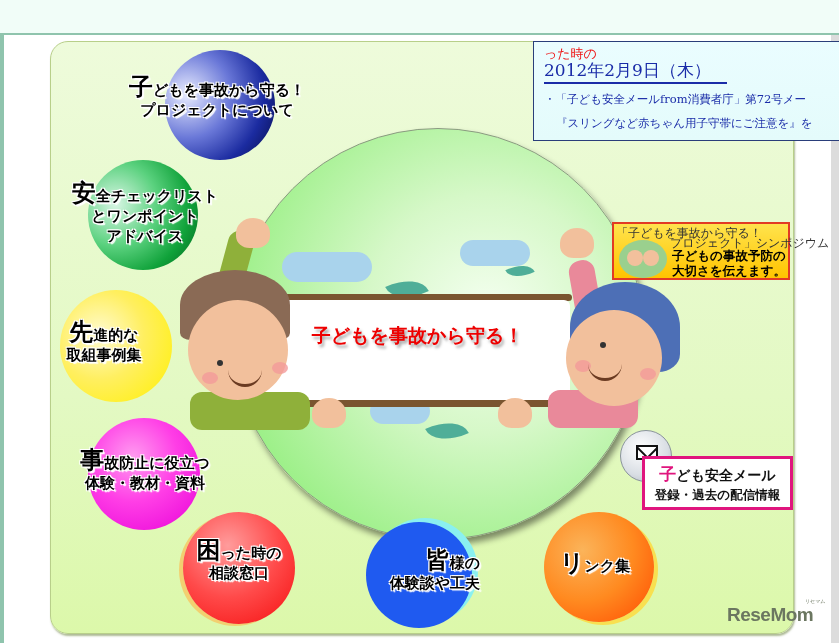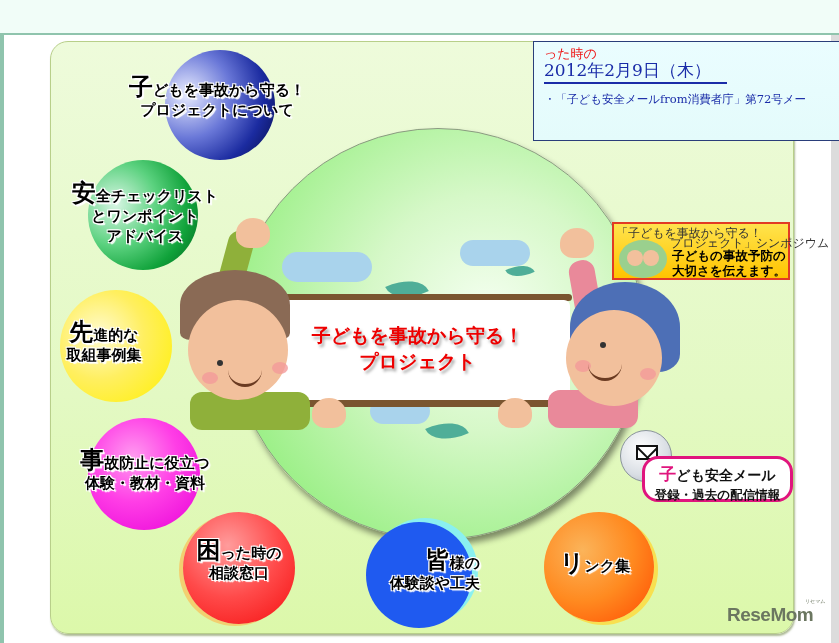--- a/index.html
+++ b/index.html
@@ -81,22 +81,22 @@
 
   
   .mail-circle {
     position:absolute; left:620px; top:430px; width:50px; height:50px; border-radius:50%;
     background:radial-gradient(circle at 40% 35%, #ffffff 0%, #d9dee4 60%, #a8b0ba 100%);
     border:1px solid #8a939c;
   }
   .mail-icon { position:absolute; left:636px; top:445px; width:22px; height:15px; border:2px solid #111; box-sizing:border-box; background:#fff; }
   .mail-icon:after { content:""; position:absolute; left:2px; top:-6px; width:13px; height:13px; border-right:2px solid #111; border-bottom:2px solid #111; transform:rotate(45deg); }
   .mail-box {
-    position:absolute; left:642px; top:456px; width:151px; height:46px; background:#fff;
-    border:3px solid #e0157e; border-radius:16px; box-sizing:border-box; text-align:center;
+    position:absolute; left:642px; top:456px; width:151px; height:54px; background:#fff;
+    border:3px solid #e0157e; border-radius:0; box-sizing:border-box; text-align:center;
   }
   .mail-l1 { font-size:14px; font-weight:bold; margin-top:4px; color:#111; }
   .mail-l1 .pink { color:#e0157e; font-size:17px; }
   .mail-l2 { font-size:12.5px; font-weight:bold; color:#111; margin-top:1px; }
 
   .logo { position:absolute; left:727px; top:604px; font-size:19px; font-weight:bold; color:#6b7660; letter-spacing:-0.5px; font-family:"Liberation Sans",sans-serif; }
   .logo-ruby { position:absolute; left:805px; top:598px; font-size:5px; color:#6b7660; }
 </style>
 </head>
 <body>
@@ -113,21 +113,20 @@
 <div class="cloud" style="left:370px;top:398px;width:60px;height:26px;"></div>
 <div class="leaf" style="left:388px;top:278px;"></div>
 <div class="leaf" style="left:507px;top:264px;width:26px;height:14px;"></div>
 <div class="leaf" style="left:428px;top:420px;"></div>
 <div class="branch" style="left:262px;top:294px;width:310px;"></div>
 <div class="branch" style="left:268px;top:400px;width:300px;"></div>
 
 <div class="banner"></div>
 <div class="banner-text">
   <div>子どもを事故から守る！</div>
-  <div>プロジェクト</div>
 </div>
 
 <div class="arm" style="left:222px;top:230px;width:26px;height:70px;background:#8fb03a;transform:rotate(15deg);"></div>
 <div class="hand" style="left:236px;top:218px;"></div>
 <div class="arm" style="left:190px;top:392px;width:120px;height:38px;background:#8fb03a;"></div>
 <div class="hand" style="left:312px;top:398px;"></div>
 <div class="kid-hair-boy" style="left:180px;top:270px;width:110px;height:70px;"></div>
 <div class="kid-head" style="left:188px;top:300px;width:100px;height:100px;"></div>
 <div class="eye" style="left:217px;top:360px;"></div>
 <div class="cheek" style="left:202px;top:372px;"></div>
@@ -198,20 +197,21 @@
   <div class="bubble" style="left:544px;top:512px;width:110px;height:110px;background:radial-gradient(circle at 35% 35%,#fbb45a 0%,#ff8a20 50%,#ff4a00 100%);box-shadow:4px 3px 0 #f8e050;"></div>
   <div class="bubble-label" style="left:544px;top:553px;width:102px;">
     <span class="big">リ</span><span class="sm">ンク集</span>
   </div>
 </div>
 
 <div class="news">
   <div class="news-title">った時の</div>
   <div class="news-date">2012年2月9日（木）</div>
   <div class="news-line" style="top:50px;">・「子ども安全メールfrom消費者庁」第72号メー</div>
+  <div class="news-line" style="top:74px;left:22px;">『スリングなど赤ちゃん用子守帯にご注意を』を</div>
 </div>
 
 <div class="symposium">
   <div class="sym-small" style="left:2px;top:1px;">「子どもを事故から守る！</div>
   <div class="sym-small" style="left:56px;top:11px;">プロジェクト」シンポジウム</div>
   <div class="sym-heart">
     <div class="sym-kid" style="left:8px;top:10px;"></div>
     <div class="sym-kid" style="left:24px;top:10px;"></div>
   </div>
   <div class="sym-big">

